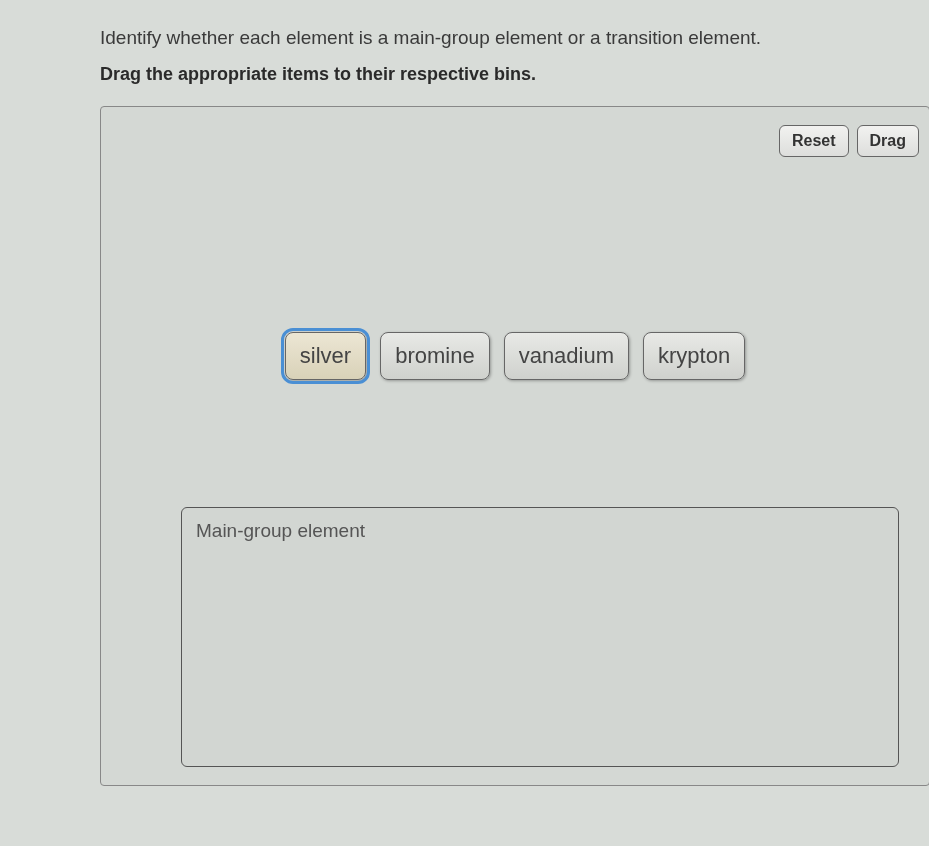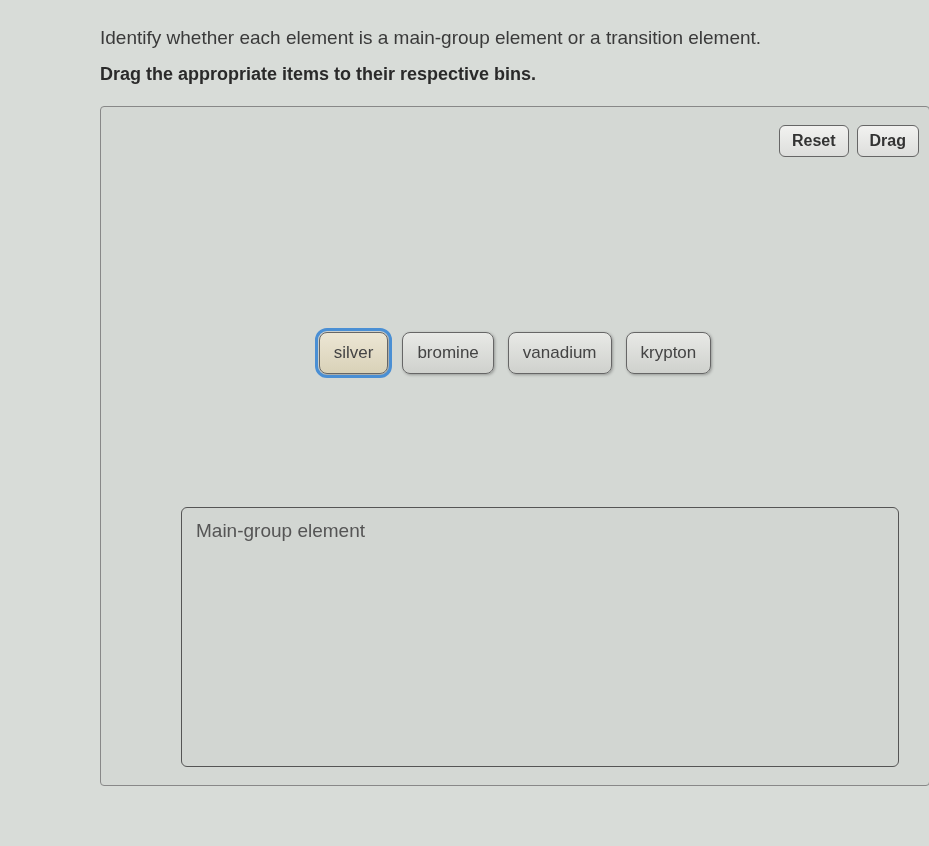--- a/index.html
+++ b/index.html
@@ -61,21 +61,21 @@
       right: 0;
       display: flex;
       justify-content: center;
       gap: 14px;
     }
     .drag-item {
       border: 1px solid #666;
       border-radius: 8px;
       background: linear-gradient(#e8e9e6, #cfd1cd);
       padding: 10px 14px;
-      font-size: 17px;
+      font-size: 22px;
       color: #444;
       cursor: move;
       box-shadow: 1px 1px 3px rgba(0,0,0,0.3);
     }
     .drag-item.selected {
       outline: 3px solid #4a8fd4;
       outline-offset: 1px;
       background: linear-gradient(#ece6d4, #d9d2b8);
     }
     .bins {

